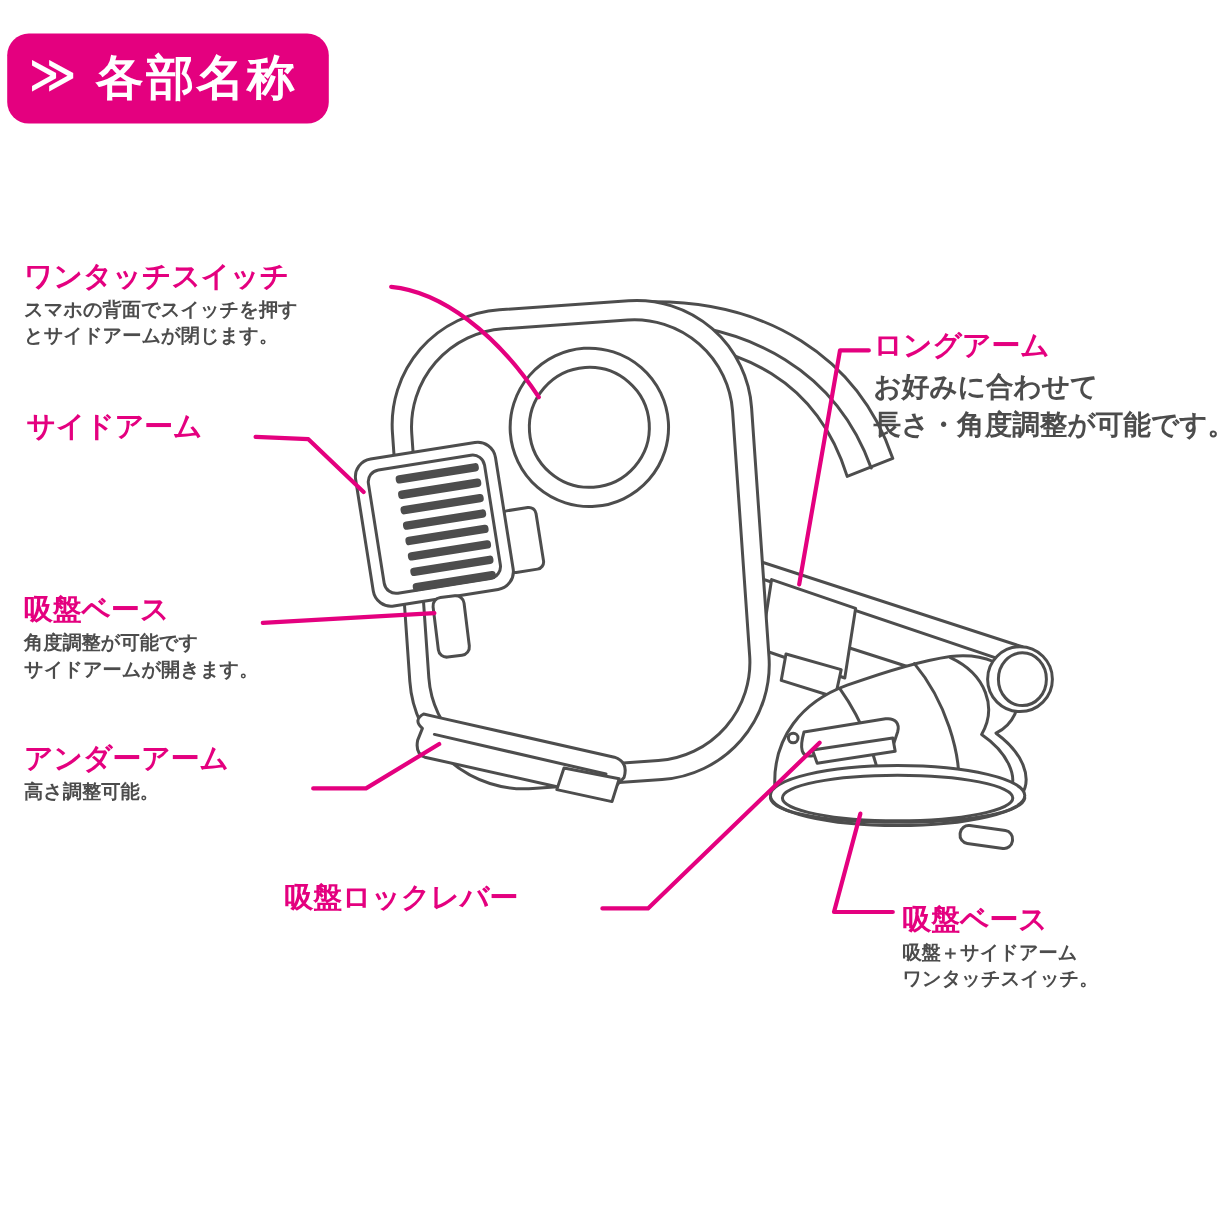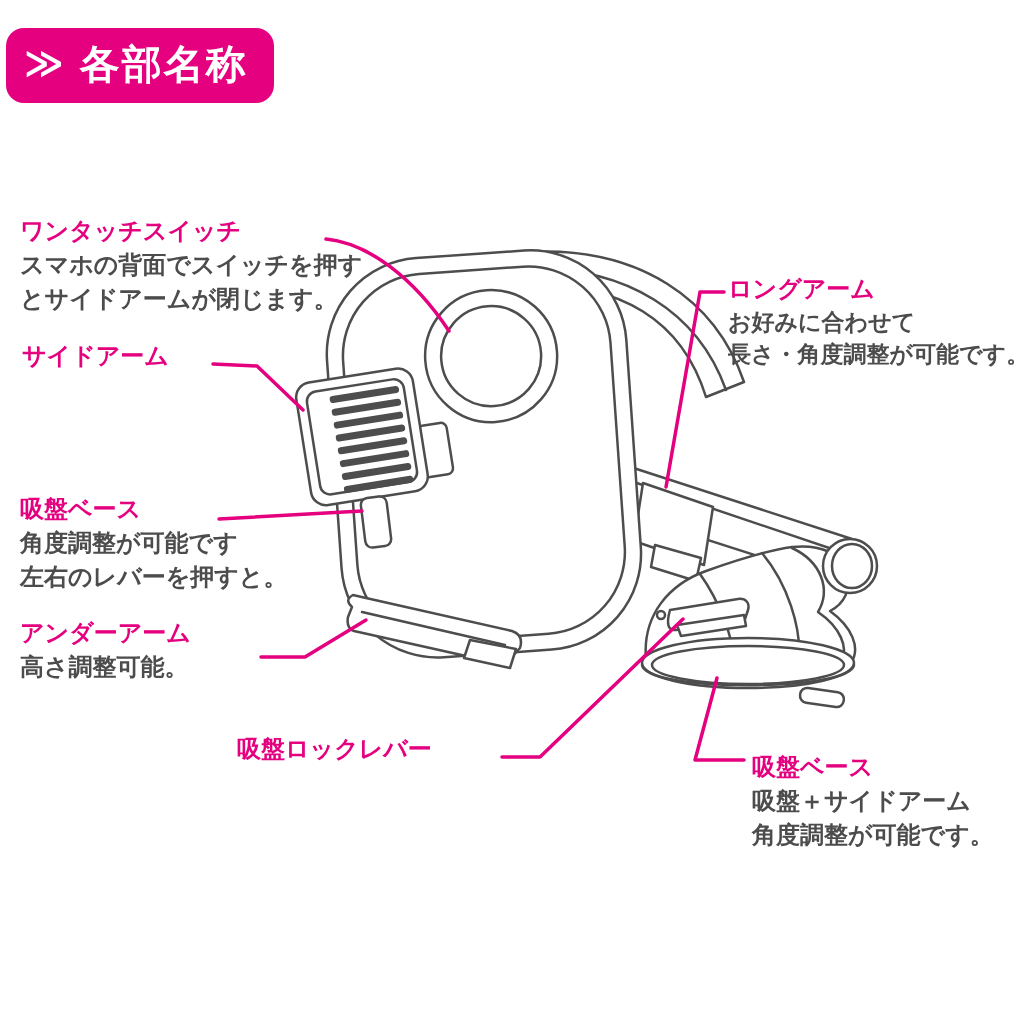--- a/index.html
+++ b/index.html
@@ -18,21 +18,21 @@
     font-size:40px;font-weight:bold;letter-spacing:2px;
   }
   .hdr .chev{font-size:38px;font-weight:bold;transform:translateY(-2px);}
 
   .callout{position:absolute;}
   .callout .t{
     color:#e4007f;font-size:24px;font-weight:bold;
     letter-spacing:0px;line-height:1.08;white-space:nowrap;
   }
   .callout .d{
-    color:#4c4c4c;font-size:24px;font-weight:600;
+    color:#4c4c4c;font-size:16px;font-weight:600;
     line-height:1.40;margin-top:4px;white-space:nowrap;
   }
   .callout.small-d .d{font-size:23px;}
 </style>
 </head>
 <body>
 
 <div class="stage">
 
   <svg class="art" viewBox="0 0 1024 1024">
@@ -125,21 +125,21 @@
   </div>
 
   <div class="callout" style="left:22px;top:343px;">
     <div class="t">サイドアーム</div>
   </div>
 
   <div class="callout" style="left:20px;top:496px;">
     <div class="t">吸盤ベース</div>
     <div class="d">
       <div>角度調整が可能です</div>
-      <div>左右のレバーを押すと。</div>
+      <div>サイドアームが開きます。</div>
     </div>
   </div>
 
   <div class="callout" style="left:20px;top:620px;">
     <div class="t">アンダーアーム</div>
     <div class="d">
       <div>高さ調整可能。</div>
     </div>
   </div>
 
@@ -152,17 +152,17 @@
     <div class="d">
       <div>お好みに合わせて</div>
       <div>長さ・角度調整が可能です。</div>
     </div>
   </div>
 
   <div class="callout" style="left:752px;top:754px;">
     <div class="t">吸盤ベース</div>
     <div class="d">
       <div>吸盤＋サイドアーム</div>
-      <div>角度調整が可能です。</div>
+      <div>ワンタッチスイッチ。</div>
     </div>
   </div>
 
 </div>
 
 </body></html>

